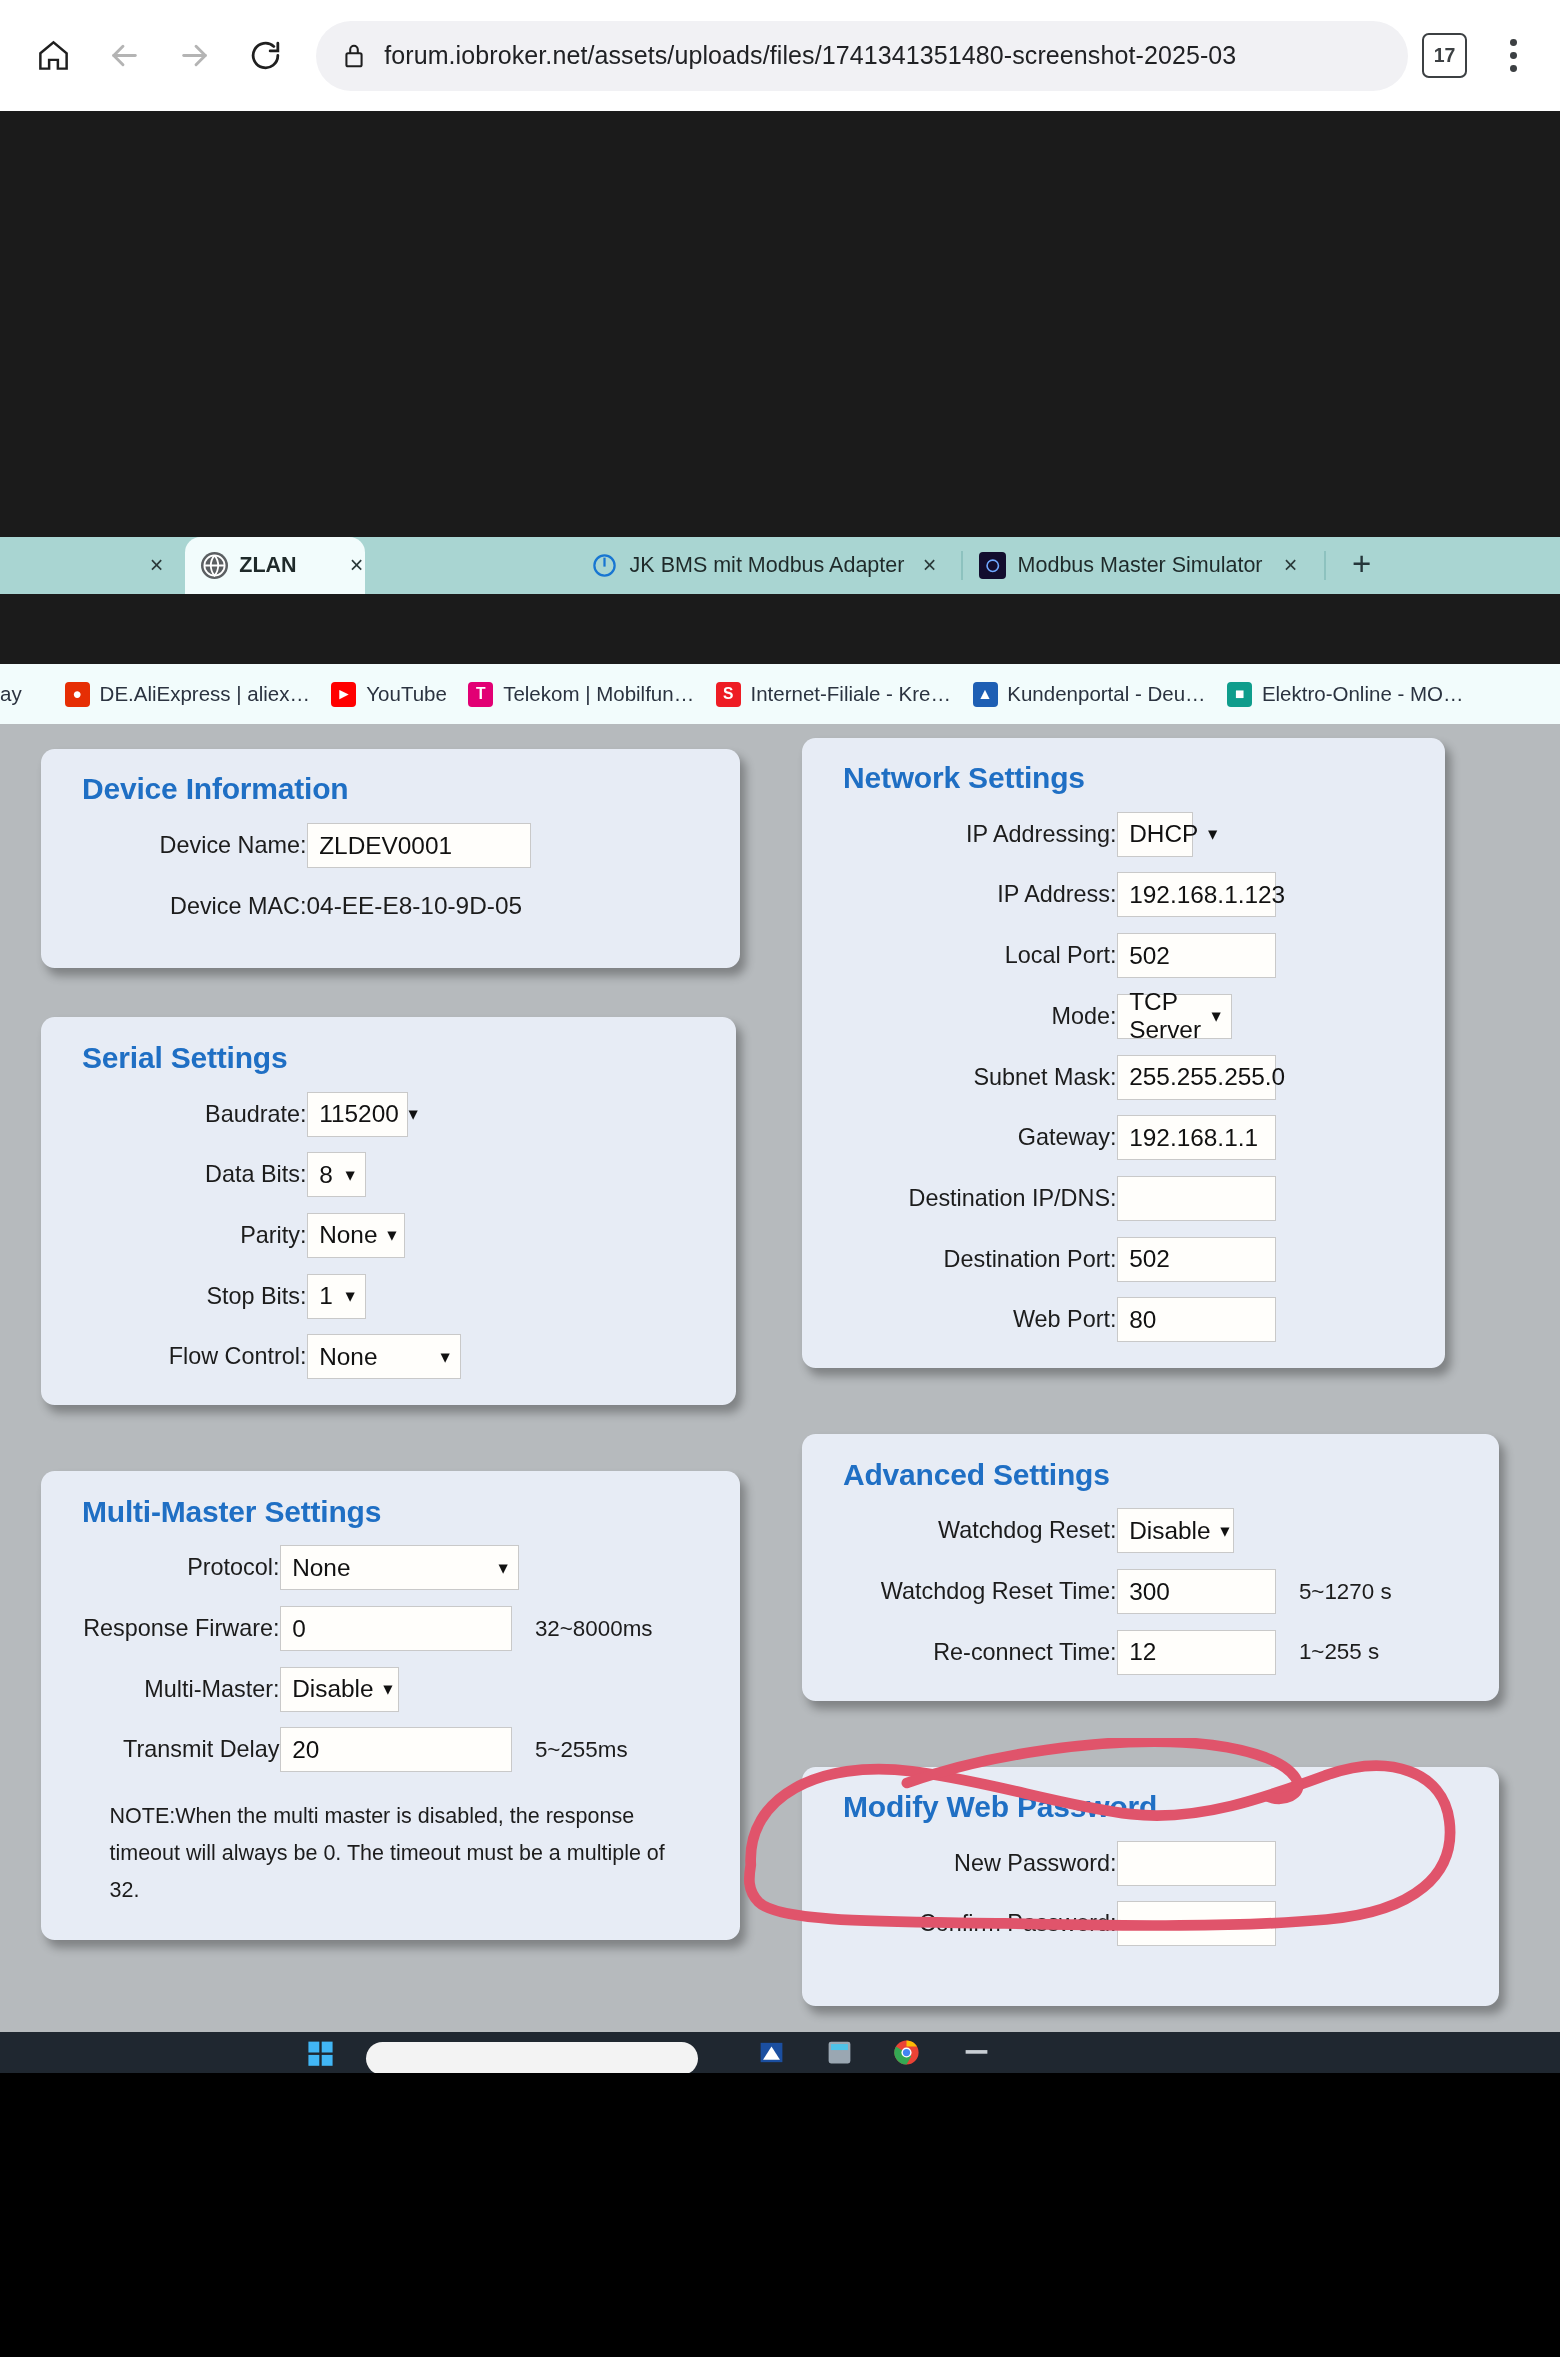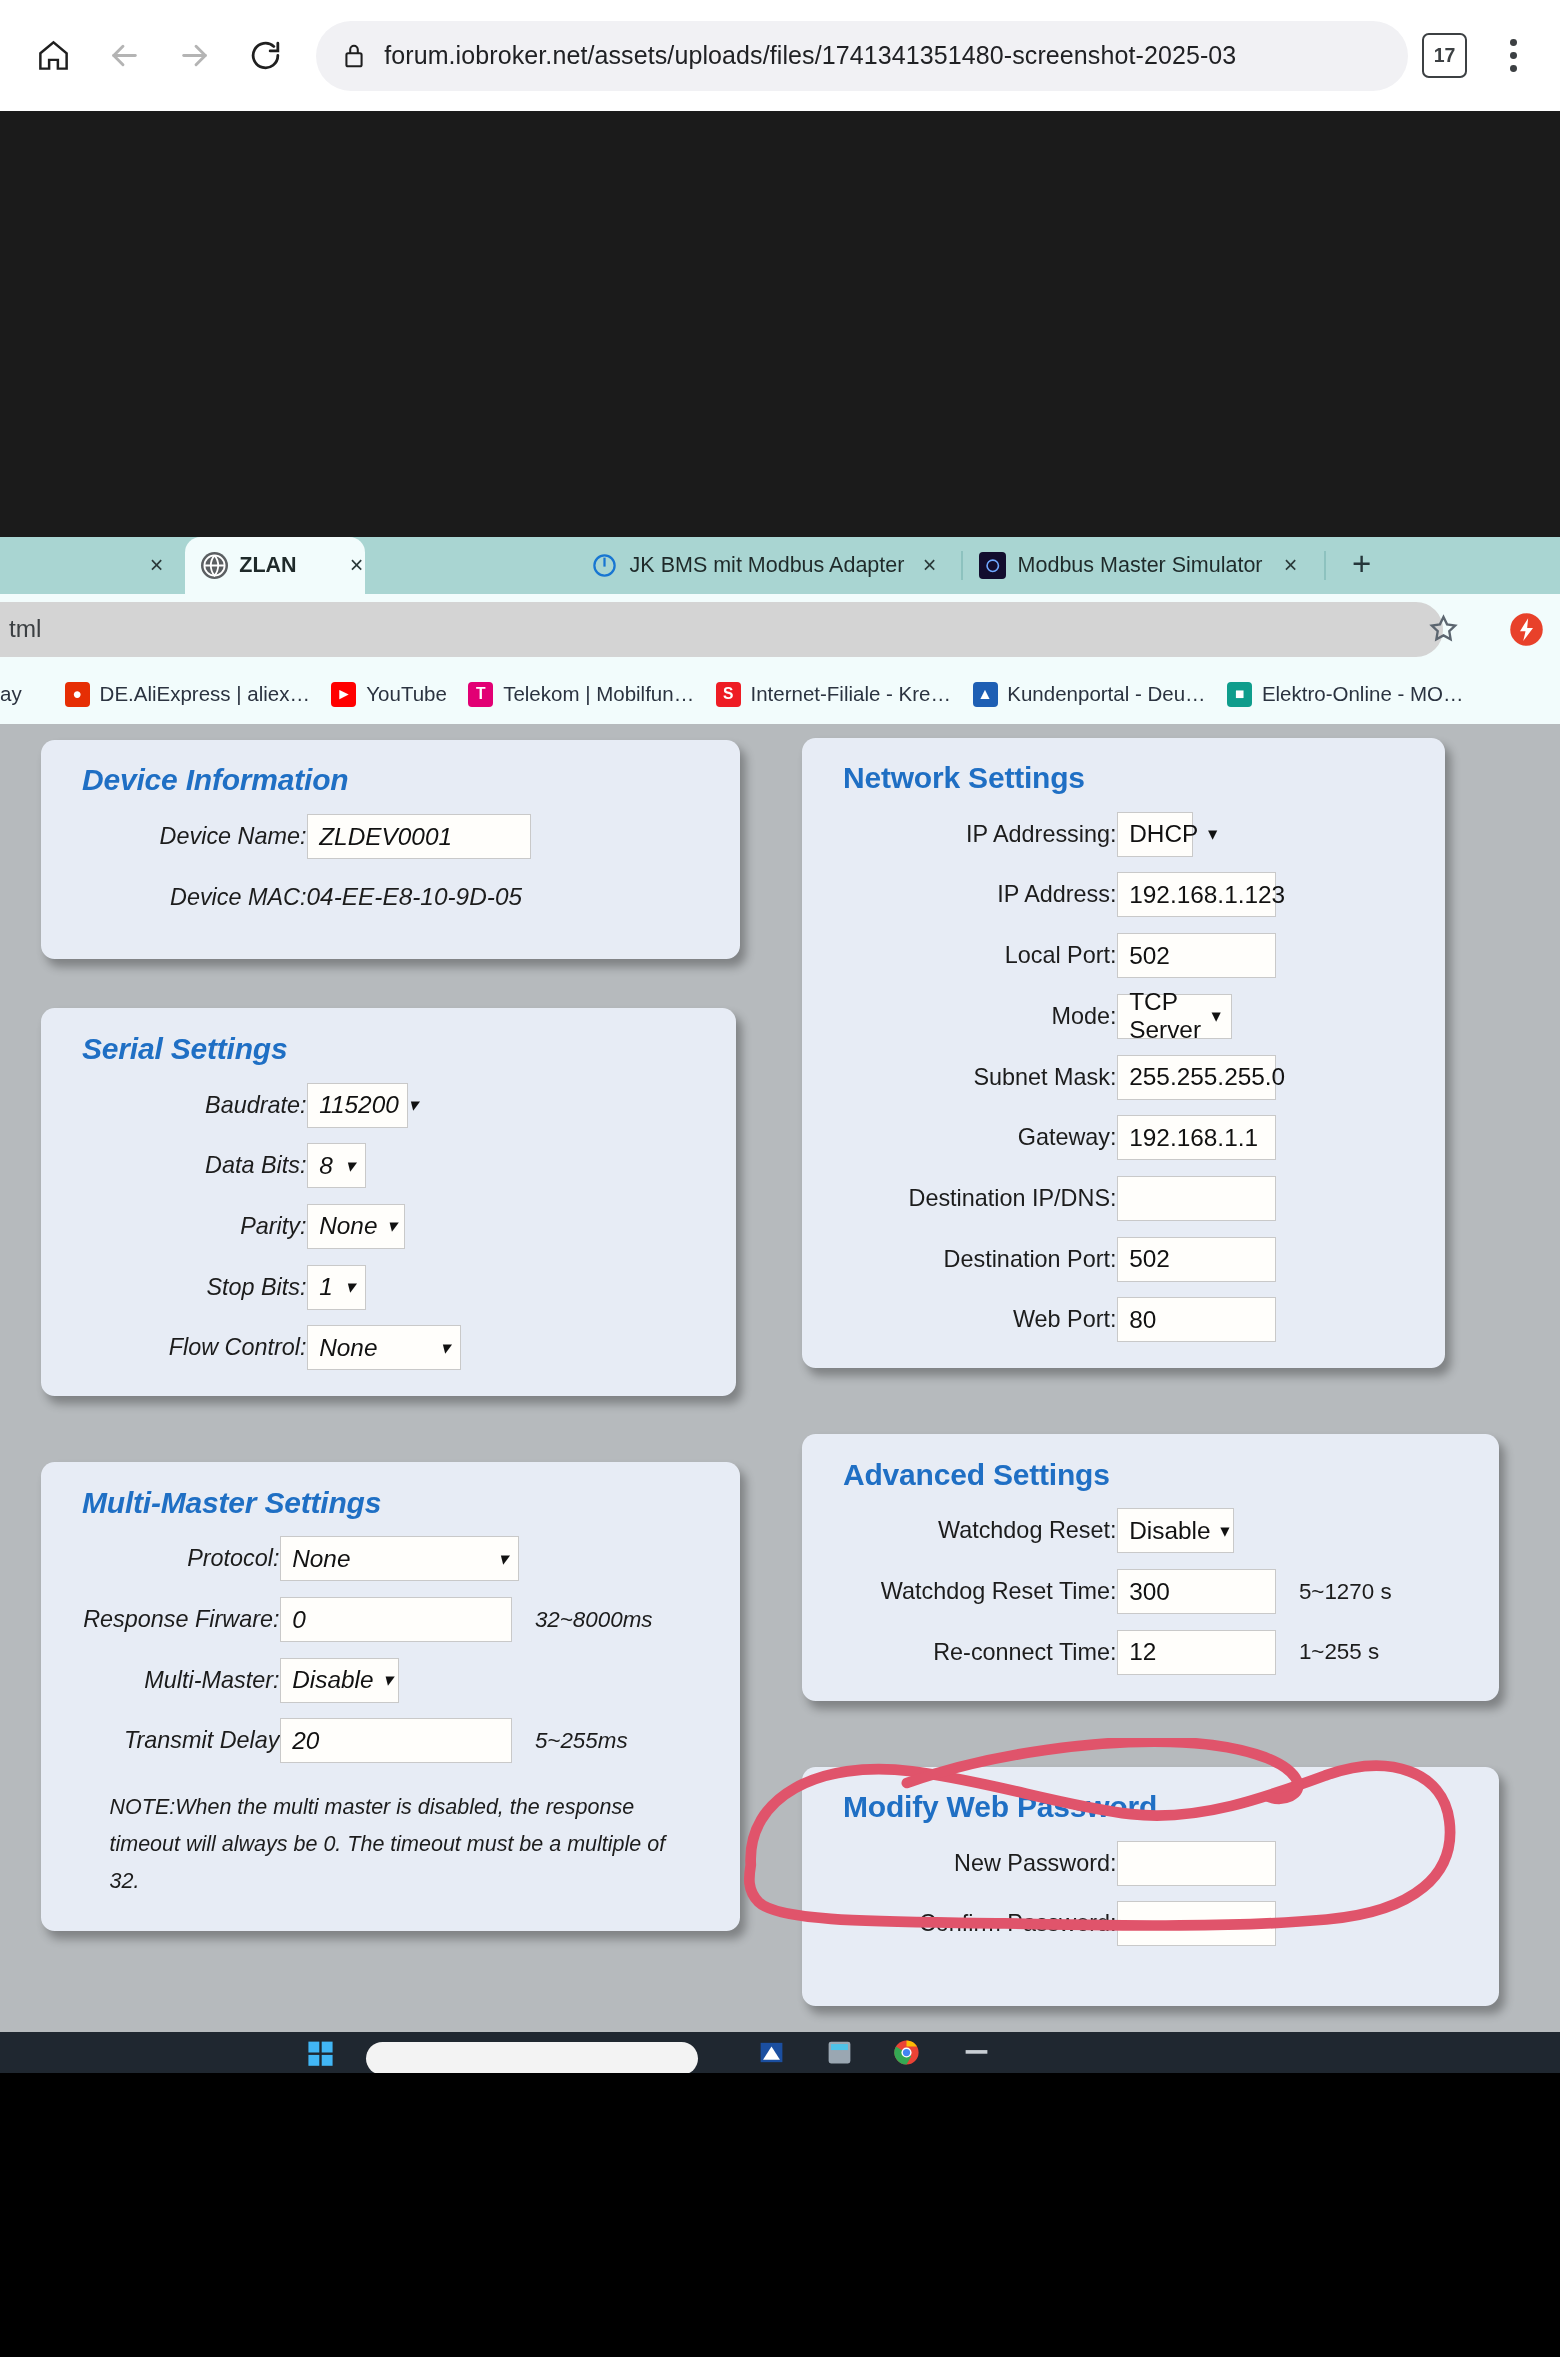--- a/index.html
+++ b/index.html
@@ -79,21 +79,21 @@
   }
   .bm{ display:flex; align-items:center; font-size:20.5px; color:#2b3340; white-space:nowrap; flex:none; }
   .bm-ico{ width:25px; height:25px; flex:none; margin-right:9.8px; border-radius:3.9px;
            display:flex;align-items:center;justify-content:center;font-size:15.6px;color:#fff;font-weight:bold; }
 
   
   .page{
     position:absolute; left:0; top:613px; width:1560px; height:1308px;
     background:#b6babd;
   }
-  .col-left{ position:absolute; left:41px; top:16px; width:699px;font-style:italic; }
+  .col-left{ position:absolute; left:41px; top:25px; width:699px; }
   .col-right{ position:absolute; left:802px; top:13.7px; width:697px; }
 
   .card{
     background:#e7ecf5; border-radius:13.7px; margin-bottom:49px;
     box-shadow:5.9px 7.8px 9.8px rgba(0,0,0,.30);
     padding:17.6px 21.5px 25px 21.5px; position:relative;
   }
   .card h2{
     color:#1f6fc4; font-size:30px; font-weight:bold; margin:5.9px 0 15.6px 19.5px;
     letter-spacing:-0.2px;
@@ -217,36 +217,20 @@
       <span>Modbus Master Simulator - fre…</span>
     </div>
     <div class="inner-tab" style="left:1268px;width:45px;justify-content:center;">
       <span class="tab-x">×</span>
     </div>
 
     <div class="tab-divider" style="left:1324px"></div>
     <div class="plus">+</div>
   </div>
 
-  <div class="inner-omni">
-    <div class="inner-omni-field">
-      <span class="u">tml</span>
-    </div>
-    <div class="inner-star">
-      <svg width="33" height="33" viewBox="0 0 24 24" fill="none" stroke="#5c6670" stroke-width="1.7">
-          <path d="M12 3.6l2.6 5.4 5.9.8-4.3 4.1 1 5.9-5.2-2.8-5.2 2.8 1-5.9L3.5 9.8l5.9-.8z"></path>
-        </svg>
-    </div>
-    <div class="inner-ext">
-      <svg width="39" height="39" viewBox="0 0 24 24">
-          <circle cx="12" cy="12" r="10" fill="#e8412a"></circle>
-          <path d="M13 5l-5 8h3.4L10 19l6-8h-3.6z" fill="#fff"></path>
-        </svg>
-    </div>
-  </div>
 
   <div class="inner-bookmarks">
     <div class="bm" style="margin-left:0px;width:57px;">
       <span>ay</span>
     </div>
     <div class="bm" style="margin-left:7.8px;">
       <span class="bm-ico" style="background:#e62e04;">●</span>
       <span>DE.AliExpress | aliex…</span>
     </div>
     <div class="bm" style="margin-left:21.5px;">

